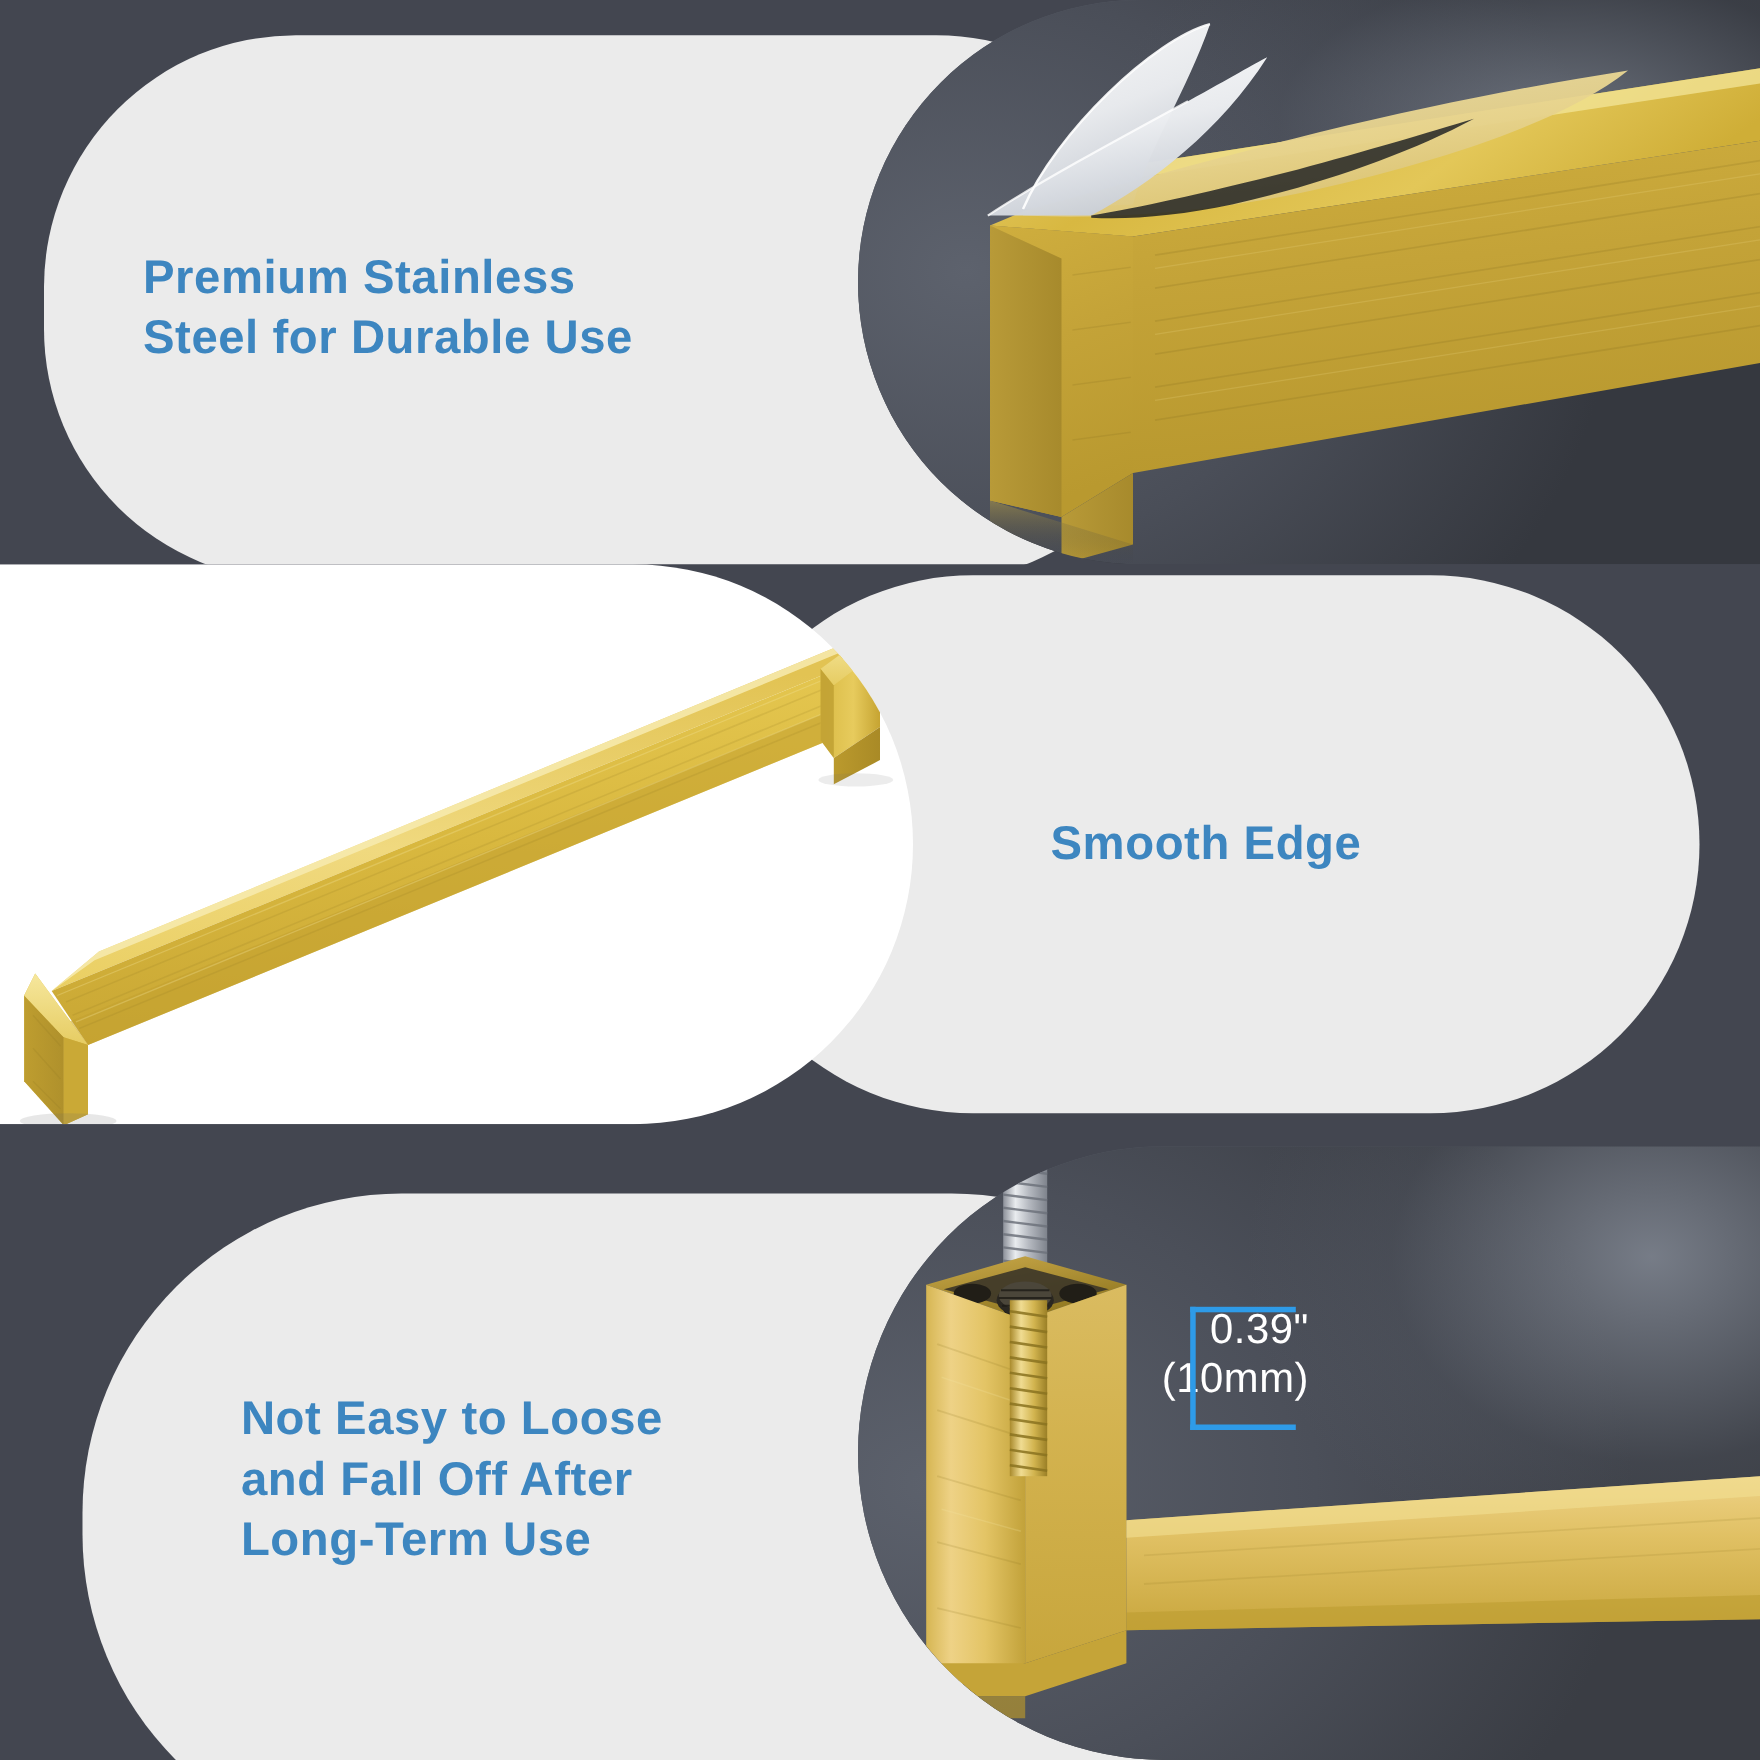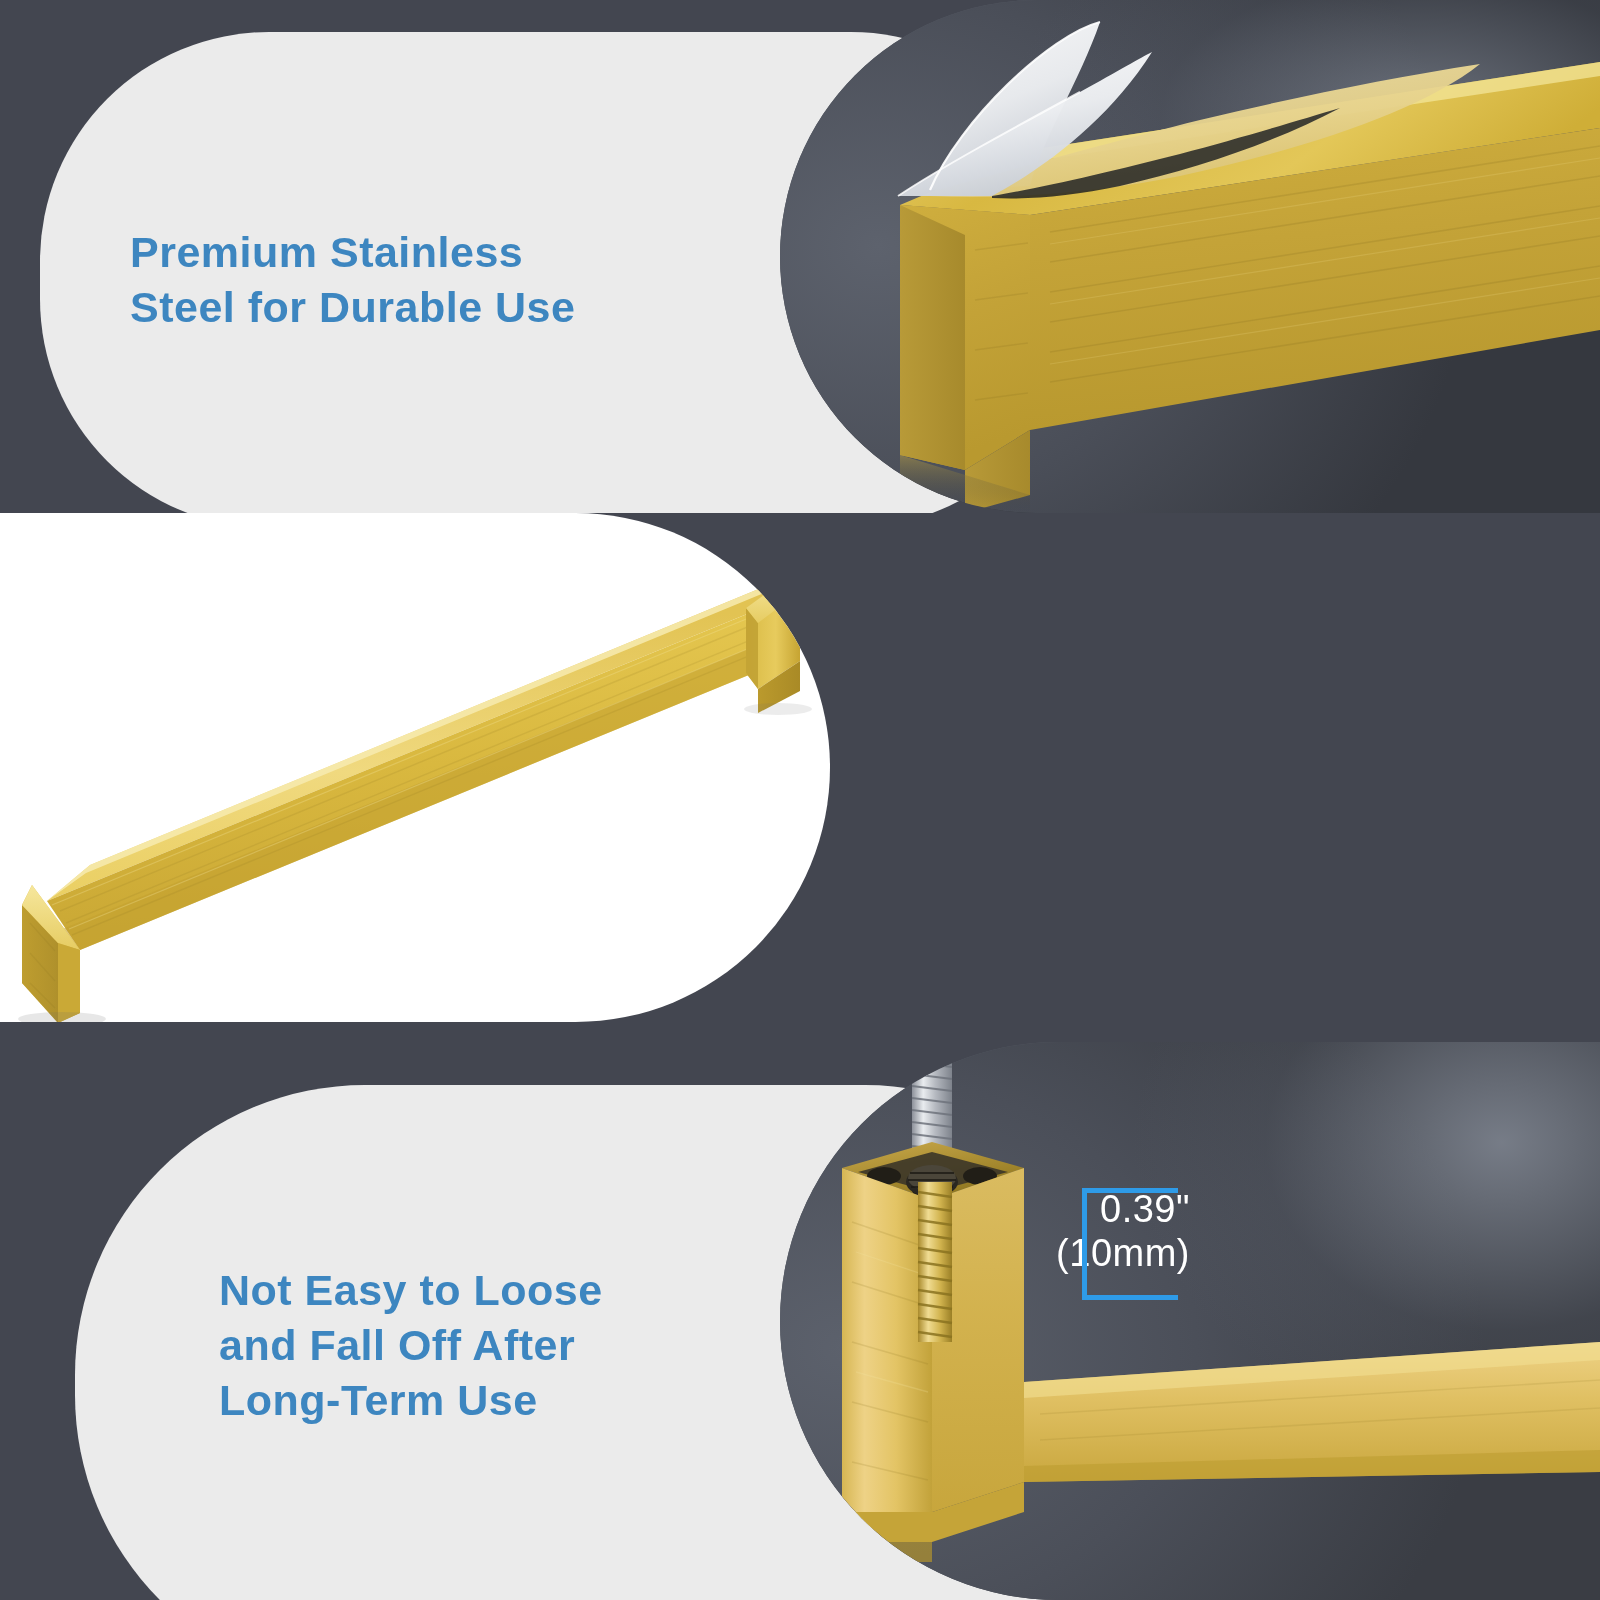--- a/index.html
+++ b/index.html
@@ -231,20 +231,23 @@
         <path d="M 150 190 C 180 120, 270 35, 320 22" stroke="#ffffff" stroke-width="2.2" fill="none" opacity="0.9"></path>
         <path d="M 118 196 C 160 168, 230 130, 300 92" stroke="#ffffff" stroke-width="2" fill="none" opacity="0.8"></path>
 
         <polygon points="120,455 250,495 250,513 120,513" fill="url(#g1refl)"></polygon>
       </svg>
     </div>
   </div>
 
   <div class="feature-row" id="row2">
 
+    <div class="text-panel">
+      <p class="feature-title">Smooth Edge</p>
+    </div>
 
     <div class="white-stage">
       <div class="handle-wrap">
         <svg width="830" height="509" viewBox="0 0 830 509">
           <defs>
             <linearGradient id="g2top" x1="0" y1="1" x2="0.15" y2="0">
               <stop offset="0%" stop-color="#eacf62"></stop>
               <stop offset="45%" stop-color="#f0d97f"></stop>
               <stop offset="100%" stop-color="#e2c353"></stop>
             </linearGradient>

